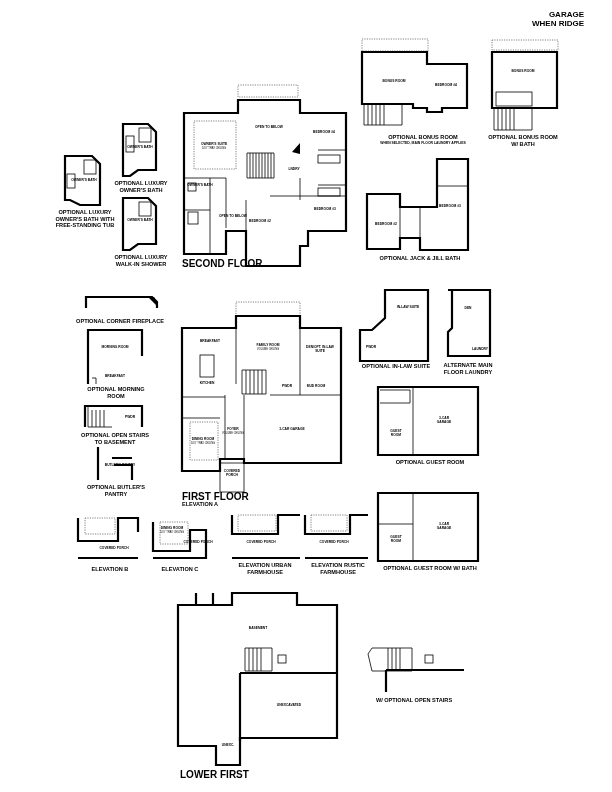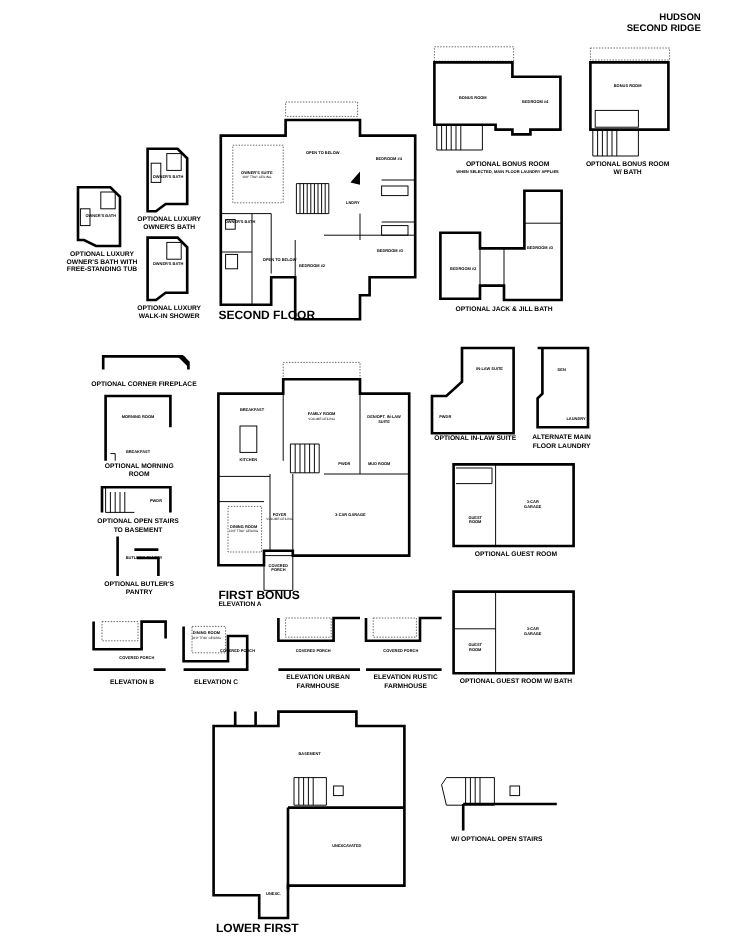--- a/index.html
+++ b/index.html
@@ -18,22 +18,22 @@
   svg.plan { position: absolute; overflow: visible; }
   .w { fill: none; stroke: #000; stroke-width: 2.2; }
   .t { fill: none; stroke: #000; stroke-width: 0.8; }
   .d { fill: none; stroke: #000; stroke-width: 0.5; stroke-dasharray: 1.2 1.2; }
   .f { fill: #000; }
 </style>
 </head>
 <body>
 
 <div class="title">
-  <div>HUDSON</div>
-  <div>SECOND RIDGE</div>
+  <div>GARAGE</div>
+  <div>WHEN RIDGE</div>
 </div>
 
 <svg class="plan" style="left:0;top:0" width="612" height="792">
   <rect class="d" x="238" y="85" width="60" height="12"></rect>
   <path class="w" d="M184 113 H238 V100 H300 V113 H346 V231 H308 V246 H300 V266 H246 V231 H226 V254 H184 Z"></path>
   <rect class="d" x="194" y="121" width="42" height="48"></rect>
   <path class="t" d="M247 153 H274 V178 H247 Z M250 153 V178 M253 153 V178 M256 153 V178 M259 153 V178 M262 153 V178 M265 153 V178 M268 153 V178 M271 153 V178"></path>
   <path class="f" d="M292 152 L300 143 L300 154 Z"></path>
   <path class="t" d="M184 178 H226 M226 178 V228 M184 210 H210 M210 178 V254 M300 178 V200 M318 150 H346 M318 185 H346 M270 196 H346 M246 200 V231"></path>
   <rect class="t" x="188" y="183" width="8" height="8"></rect>
@@ -114,21 +114,21 @@
 <div class="room" style="left:287px;top:387px">PWDR</div>
 <div class="room" style="left:316px;top:387px">MUD ROOM</div>
 <div class="room" style="left:233px;top:431px">
   <span>FOYER</span><small>VOLUME CEILING</small>
 </div>
 <div class="room" style="left:292px;top:430px">3-CAR GARAGE</div>
 <div class="room" style="left:203px;top:441px">
   <span>DINING ROOM</span><small>10'0" TRAY CEILING</small>
 </div>
 <div class="room" style="left:232px;top:474px;width:18px;white-space:normal">COVERED PORCH</div>
-<div class="big" style="left:182px;top:492px">FIRST BONUS</div>
+<div class="big" style="left:182px;top:492px">FIRST FLOOR</div>
 <div class="big-sub" style="left:182px;top:501px">ELEVATION A</div>
 
 <svg class="plan" style="left:0;top:0" width="612" height="792">
   <path class="w" d="M86 308 V297 H152 L157 302 V308"></path>
   <path class="f" d="M148 297 H154 L157 302 V306 Z"></path>
   <path class="w" d="M88 384 V330 H142 V356"></path>
   <path class="t" d="M92 378 H96 V384"></path>
   <path class="w" d="M85 427 V406 H142 V427"></path>
   <path class="t" d="M88 406 V427 H112 M92 410 V427 M96 410 V427 M100 410 V427 M104 410 V427"></path>
   <path class="w" d="M98 480 V447 M114 465 H132 V480 M112 458 H132"></path>

